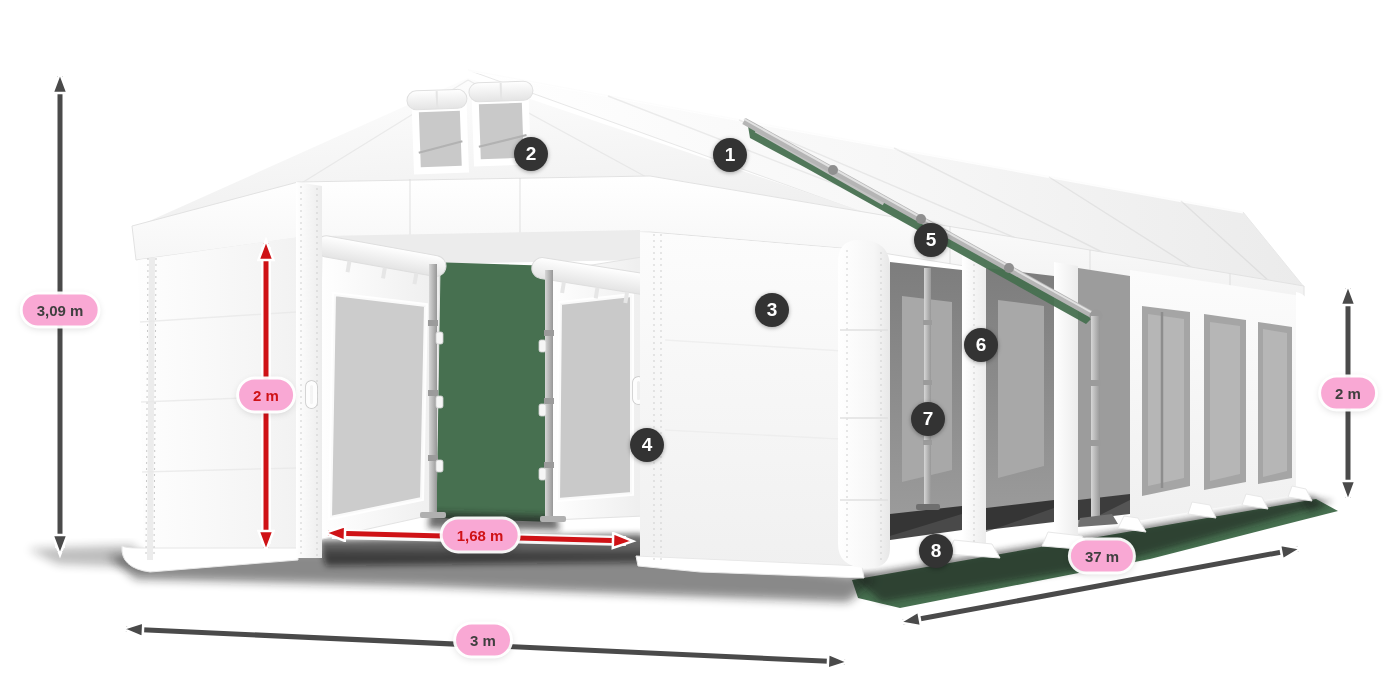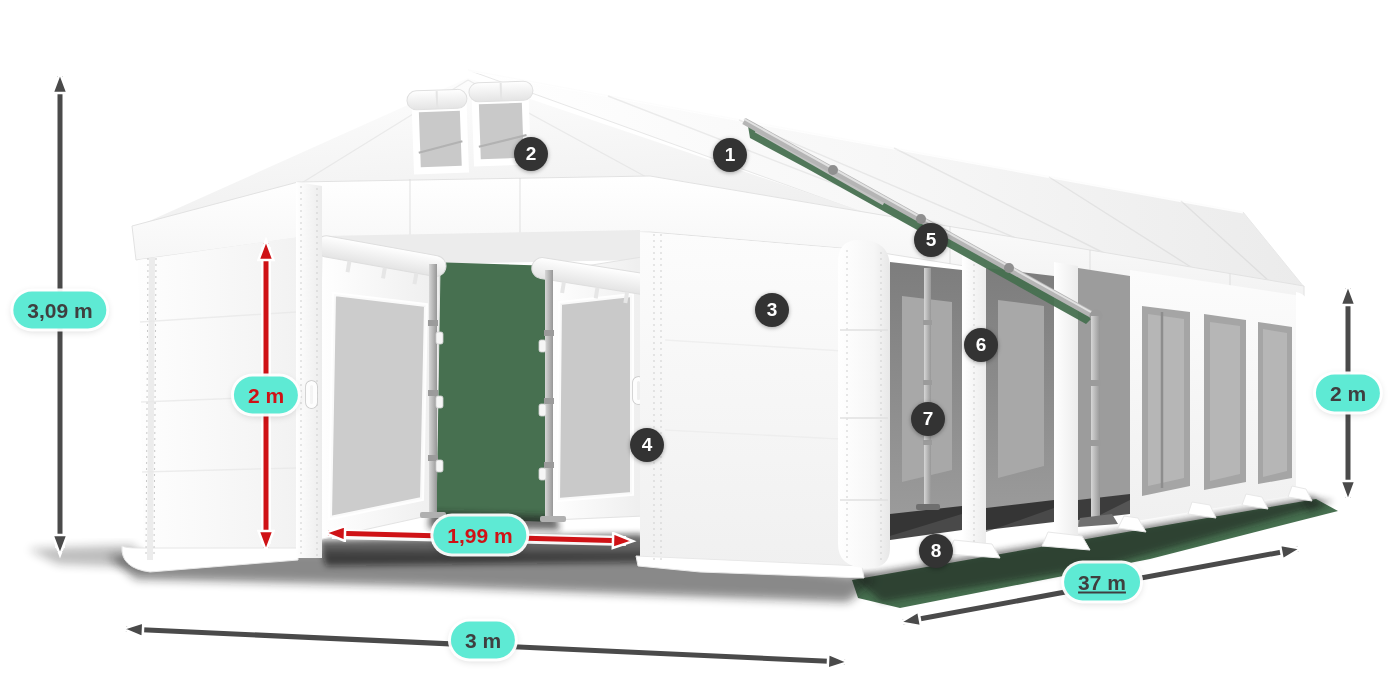--- a/index.html
+++ b/index.html
@@ -5,22 +5,22 @@
   :root{
     --accent-red:#cf1216;
     --dimension-gray:#4a4a4a;
     --badge-bg:#333333;
     --grass-green:#477050;
   }
   html,body{margin:0;padding:0;background:#ffffff;}
   .stage{position:relative;width:1400px;height:700px;background:#ffffff;overflow:hidden;
          font-family:"Liberation Sans","DejaVu Sans",sans-serif;}
   .stage svg{position:absolute;left:0;top:0;}
-  .pill{position:absolute;transform:translate(-50%,-50%);background:#5eead4;color:#3f3f3f;
-        font-weight:bold;font-size:21px;line-height:1;padding:8px 14px;border-radius:19px;
+  .pill{position:absolute;transform:translate(-50%,-50%);background:#f9a8d4;color:#3f3f3f;
+        font-weight:bold;font-size:15px;line-height:1;padding:8px 14px;border-radius:19px;
         white-space:nowrap;z-index:3;
         box-shadow:0 0 0 3px rgba(255,255,255,.95),0 2px 8px rgba(0,0,0,.20);}
   .pill.red{color:var(--accent-red);}
   .badge{position:absolute;transform:translate(-50%,-50%);width:34px;height:34px;border-radius:50%;
          background:var(--badge-bg);color:#ffffff;font-weight:bold;font-size:19px;
          display:flex;align-items:center;justify-content:center;z-index:3;
          box-shadow:0 1px 4px rgba(0,0,0,.35);cursor:pointer;}
   .grass{fill:var(--grass-green);}
   .dimline{stroke:var(--dimension-gray);stroke-width:5;}
   .dimline.red{stroke:var(--accent-red);}
@@ -342,23 +342,23 @@
     <line class="dimline" x1="903" y1="622" x2="1298" y2="549" marker-start="url(#mGray)" marker-end="url(#mGray)"></line>
   </g>
   <g>
     <line class="casing" x1="1348" y1="292" x2="1348" y2="494"></line>
     <line class="dimline" x1="1348" y1="288" x2="1348" y2="498" marker-start="url(#mGray)" marker-end="url(#mGray)"></line>
   </g>
 </svg>
 
 <div class="pill" style="left:60px;top:310px;">3,09 m</div>
 <div class="pill red" style="left:266px;top:395px;">2 m</div>
-<div class="pill red" style="left:480px;top:535px;">1,99 m</div>
+<div class="pill red" style="left:480px;top:535px;">1,68 m</div>
 <div class="pill" style="left:483px;top:640px;">3 m</div>
-<div class="pill" style="left:1102px;top:582px;text-decoration:underline;">37 m</div>
+<div class="pill" style="left:1102px;top:556px;">37 m</div>
 <div class="pill" style="left:1348px;top:393px;">2 m</div>
 
 <div class="badge" style="left:730px;top:155px;">1</div>
 <div class="badge" style="left:531px;top:154px;">2</div>
 <div class="badge" style="left:772px;top:310px;">3</div>
 <div class="badge" style="left:647px;top:445px;">4</div>
 <div class="badge" style="left:931px;top:240px;">5</div>
 <div class="badge" style="left:981px;top:345px;">6</div>
 <div class="badge" style="left:928px;top:419px;">7</div>
 <div class="badge" style="left:936px;top:551px;">8</div>

